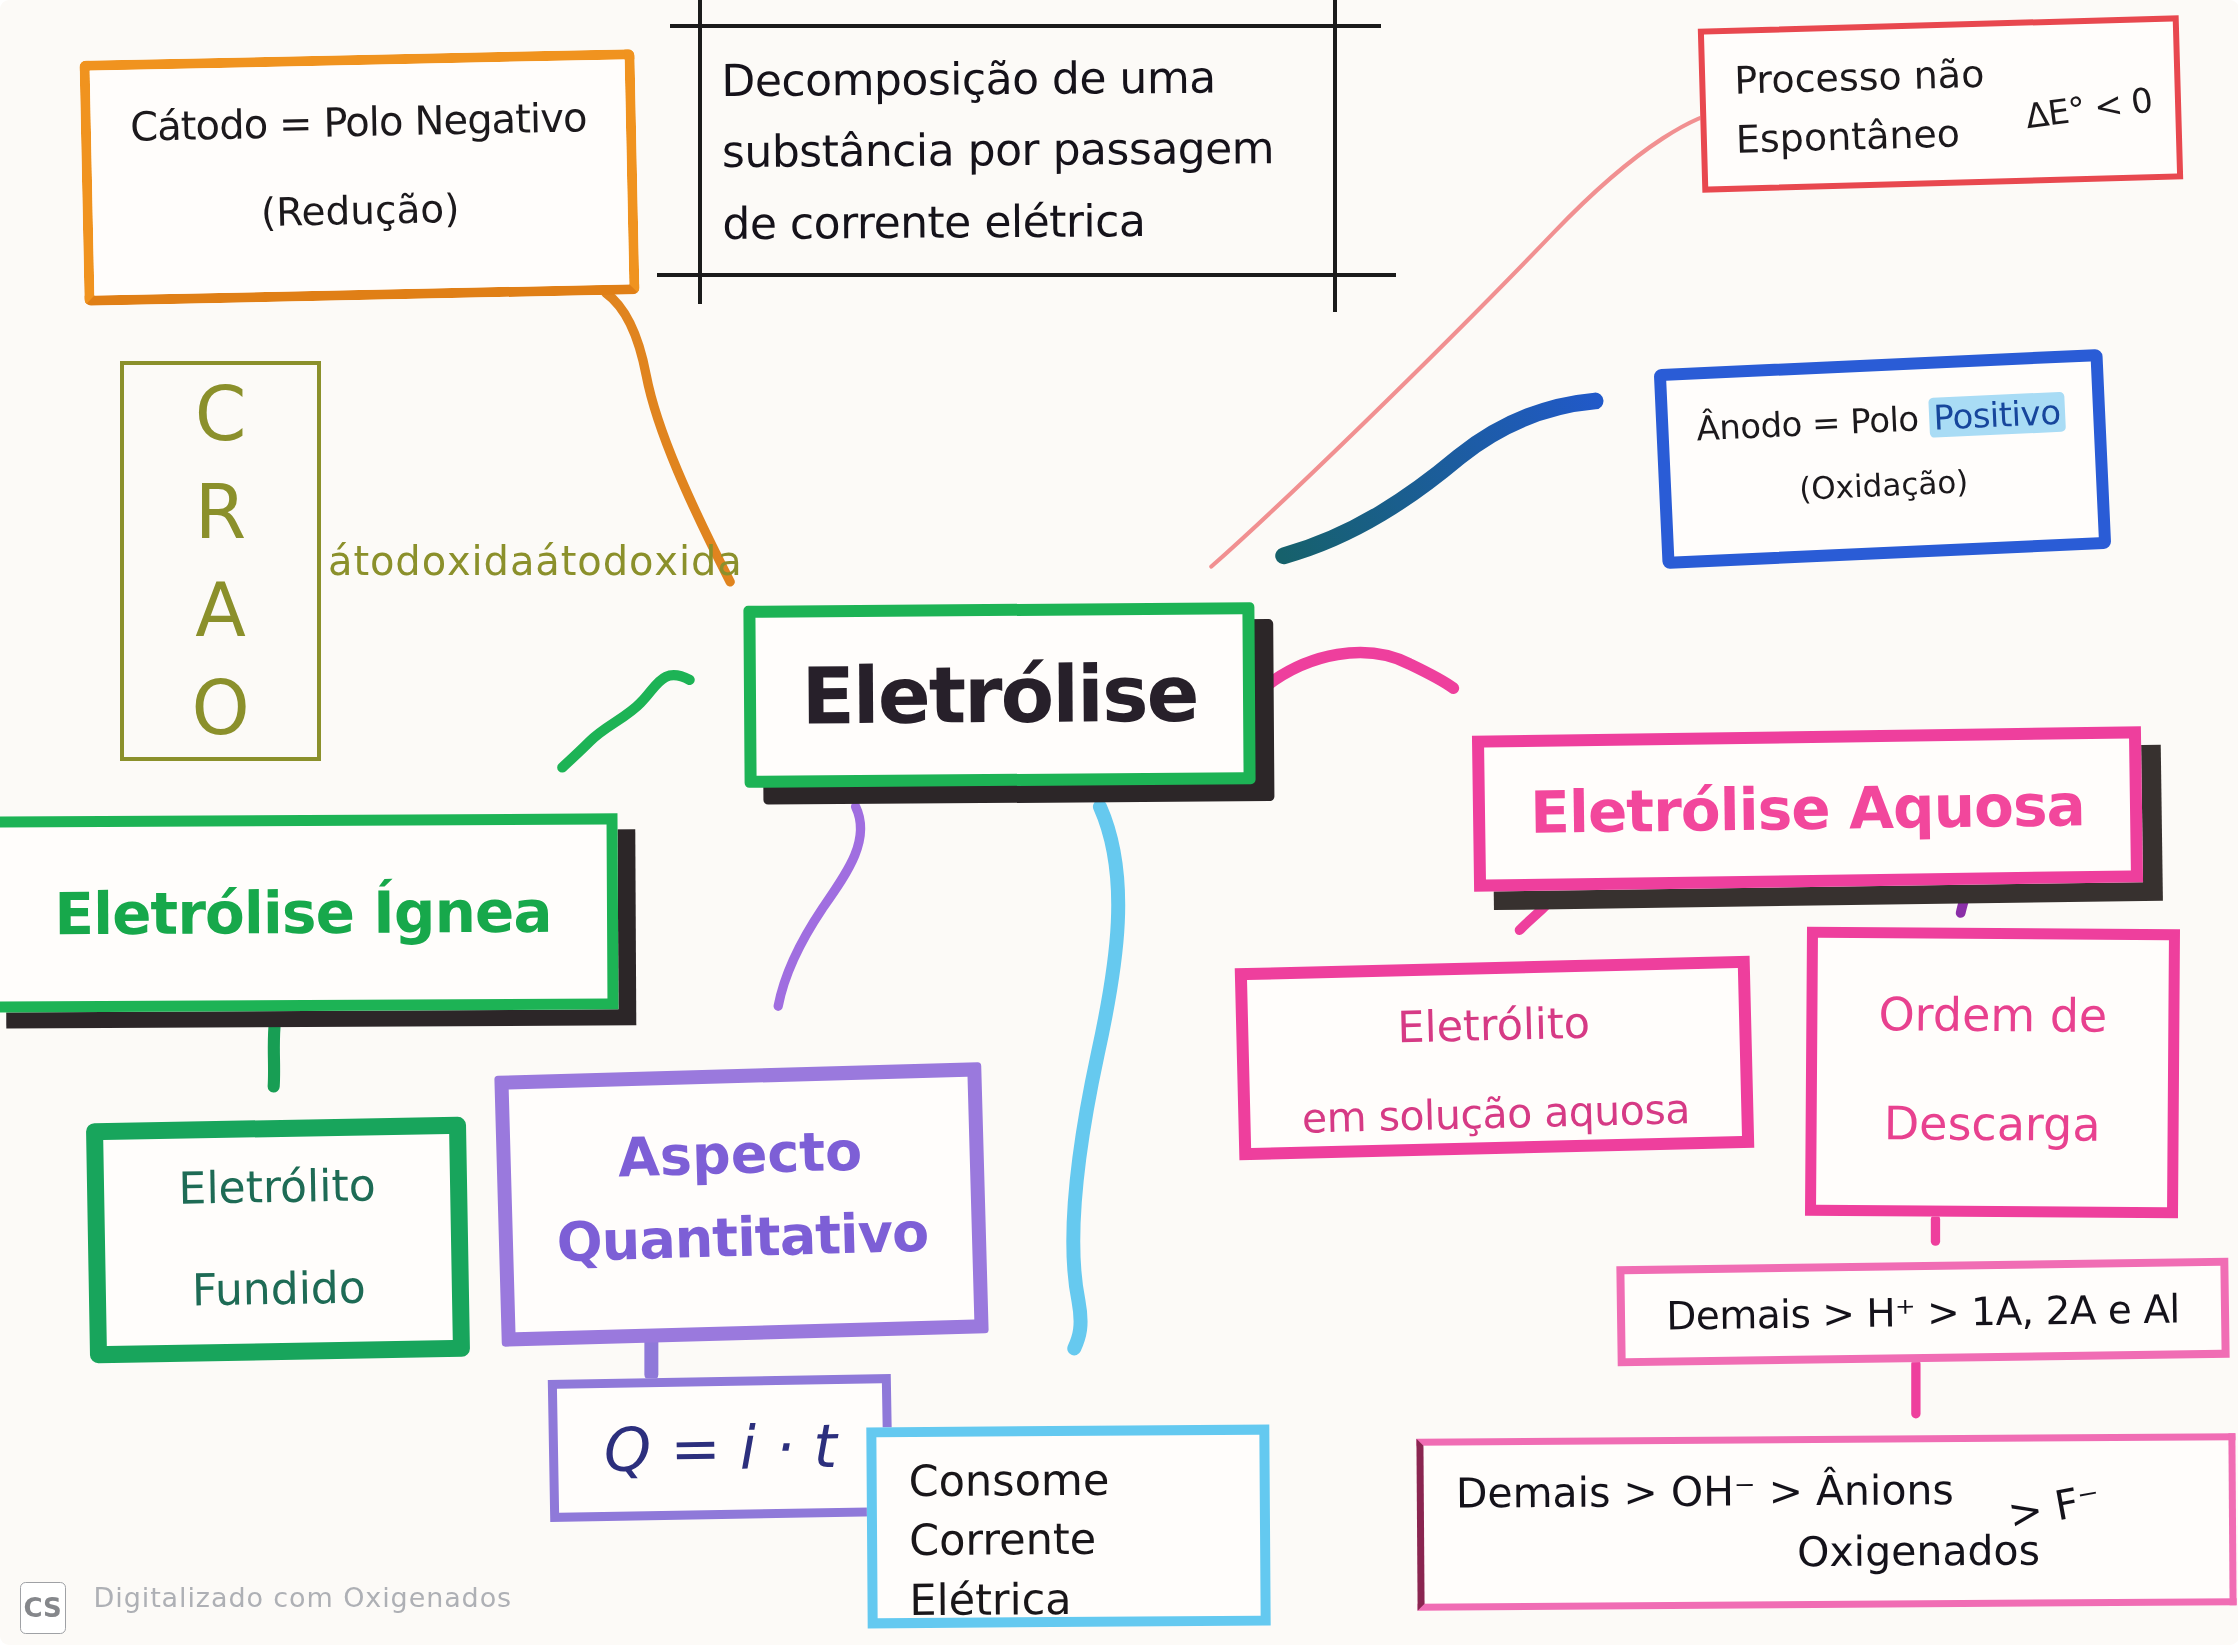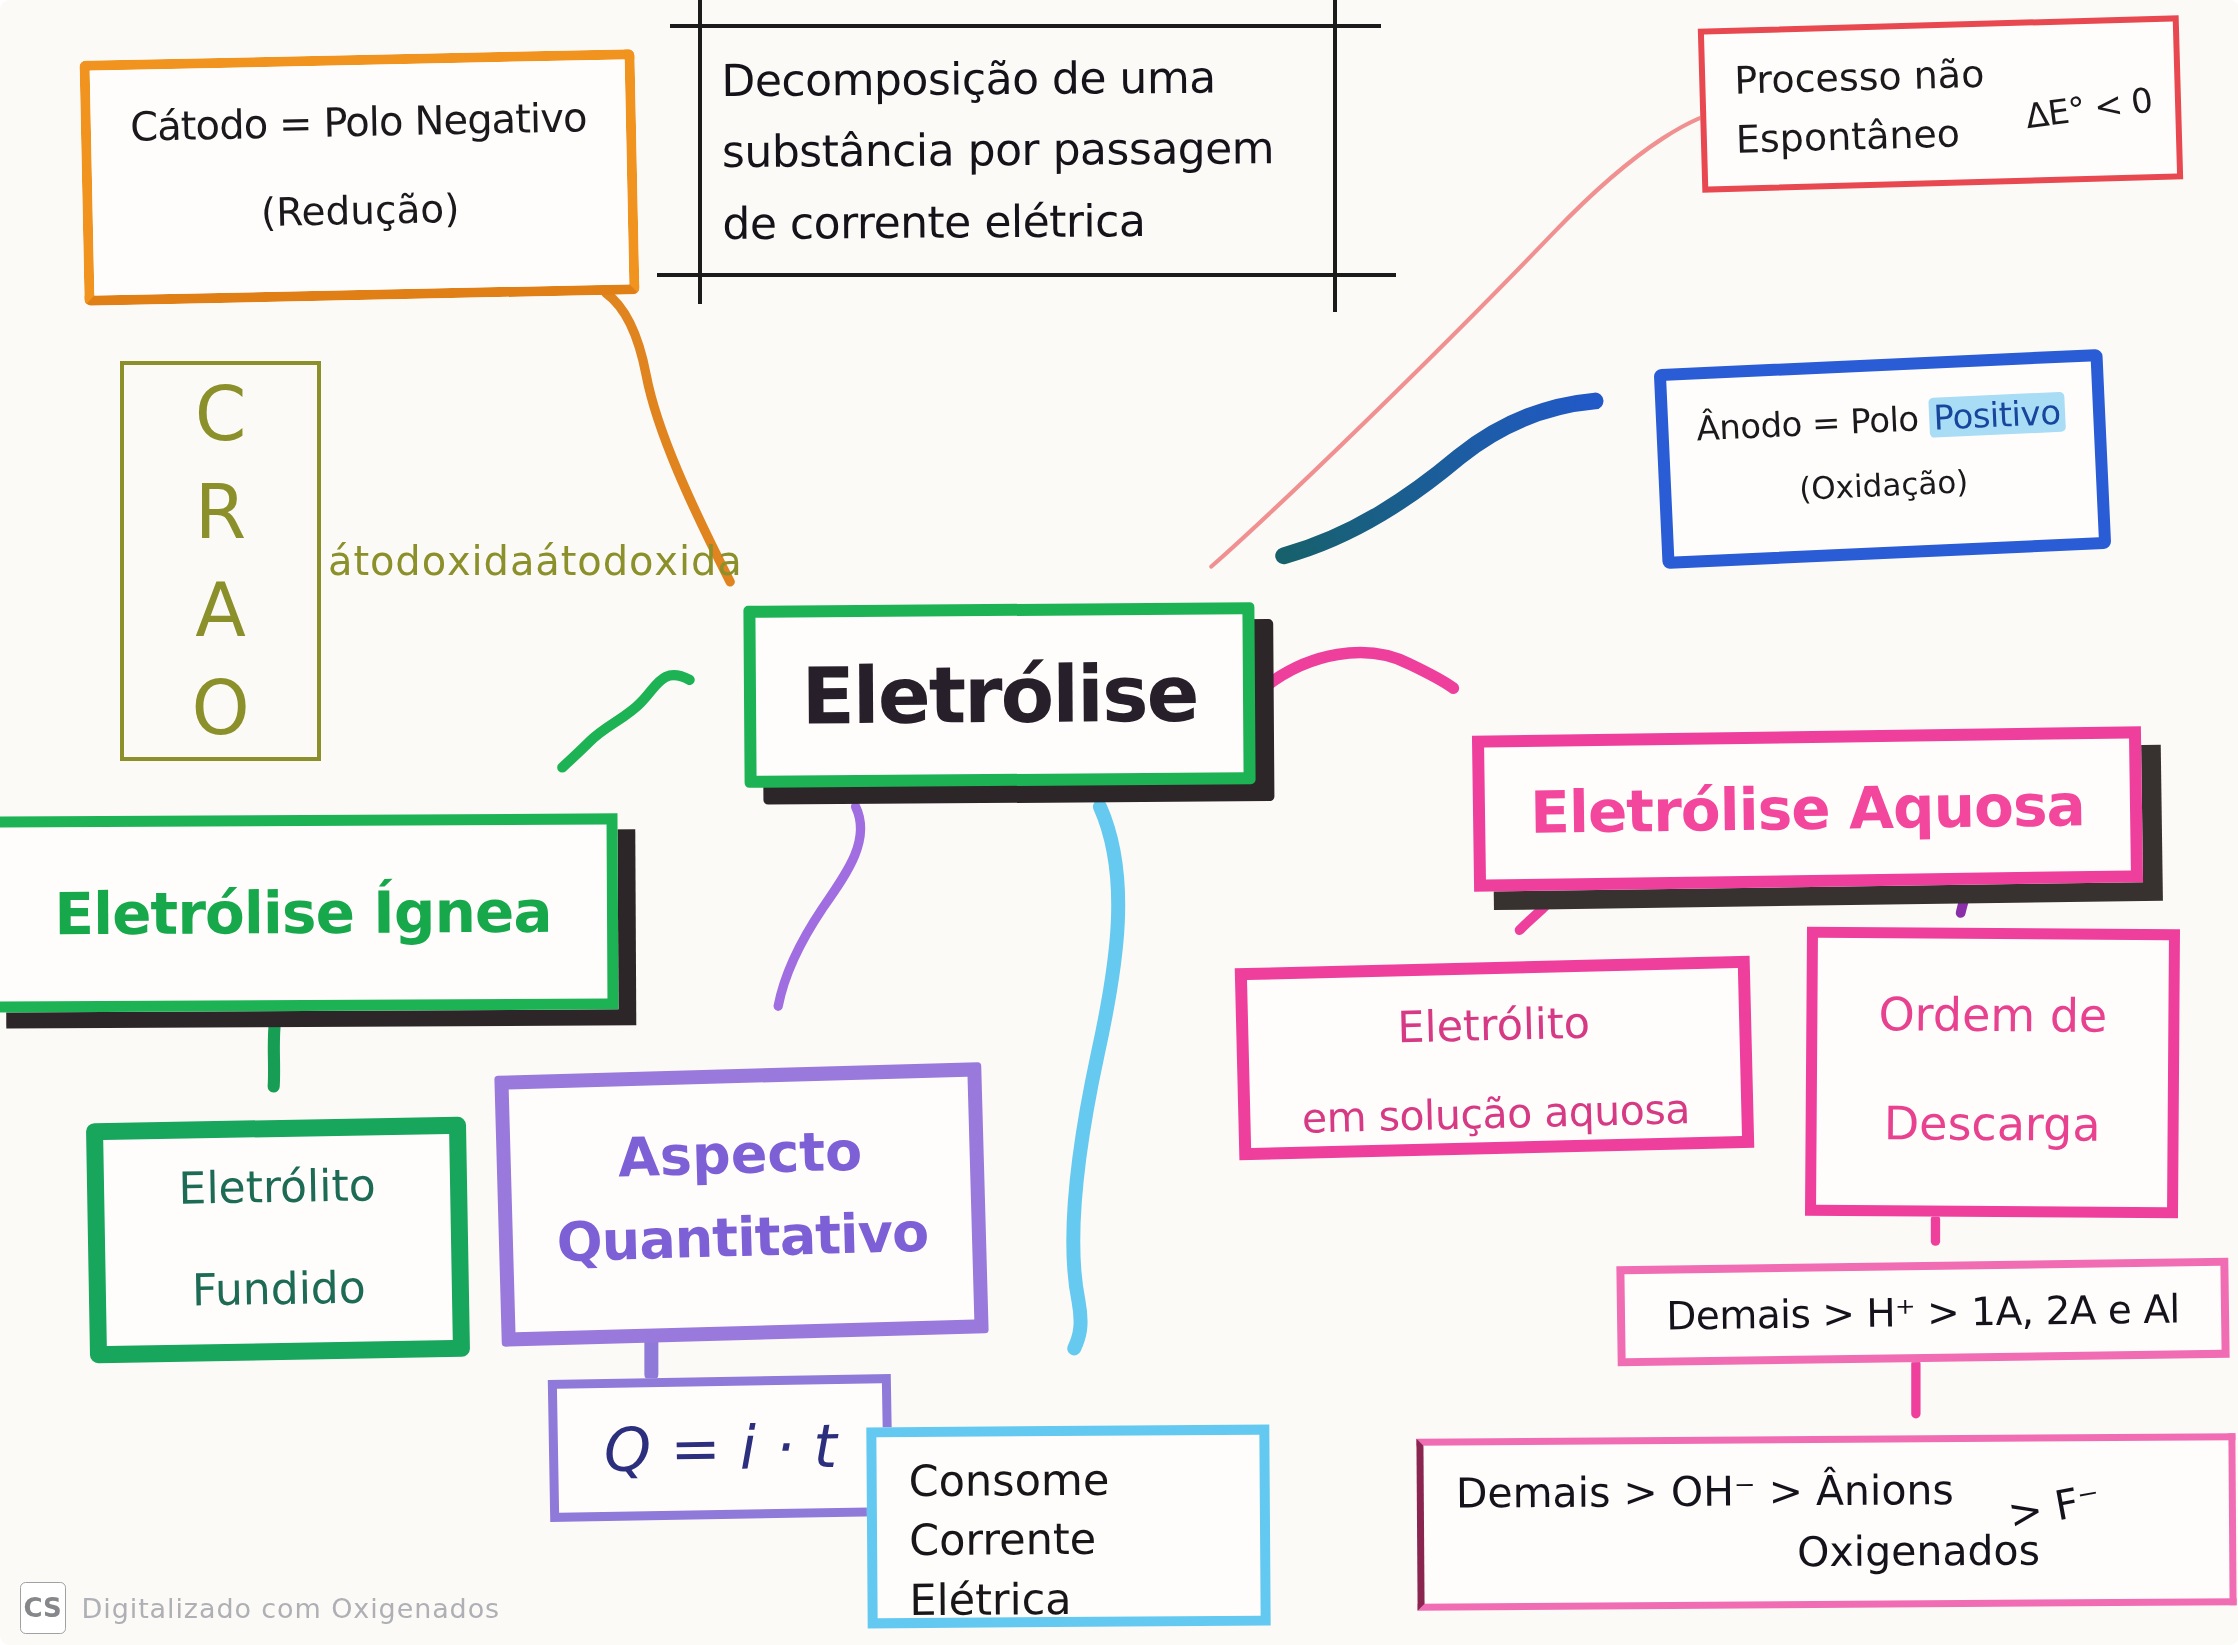--- a/index.html
+++ b/index.html
@@ -71,21 +71,21 @@
   .ordem .o-l2{margin-top:55px;text-align:center;font-size:46px;color:#e8418f;}
   
   .dcations{left:1617px;top:1262px;width:612px;height:100px;border:8px solid #f06db4;transform:rotate(-0.8deg);}
   .dcations .dc-label{height:100%;display:flex;align-items:center;justify-content:center;font-size:39px;color:#14121a;letter-spacing:-0.5px;}
   
   .danions{left:1417px;top:1436px;width:819px;height:172px;border:7px solid #f06db4;border-left-color:#8a2550;transform:rotate(-0.4deg);}
   .danions .an-l1{margin-top:24px;padding-left:32px;font-size:41px;display:flex;color:#14121a;}
   .danions .an-fm{margin-left:51px;transform:rotate(-10deg) translateY(17.7px);}
   .danions .an-l2{margin-top:13px;padding-left:373px;font-size:41px;color:#14121a;}
   
-  .watermark{position:absolute;left:19.6px;top:1582px;display:flex;align-items:center;gap:16px;background:transparent;}
+  .watermark{position:absolute;left:19.6px;top:1582px;display:flex;align-items:flex-start;gap:28px;background:transparent;}
   .wm-badge{width:46px;height:52px;border:1.9px solid #9fa1a5;border-radius:5.6px;display:flex;align-items:center;justify-content:center;font-size:26px;color:#85878b;font-weight:700;background:#fff;}
   .wm-text{font-size:27px;color:#aeb0b5;letter-spacing:0.9px;}
 </style>
 </head>
 <body>
 
 <div class="canvas">
 
   <svg class="arrow-layer" viewBox="0 0 4800 3528">
     <defs>

